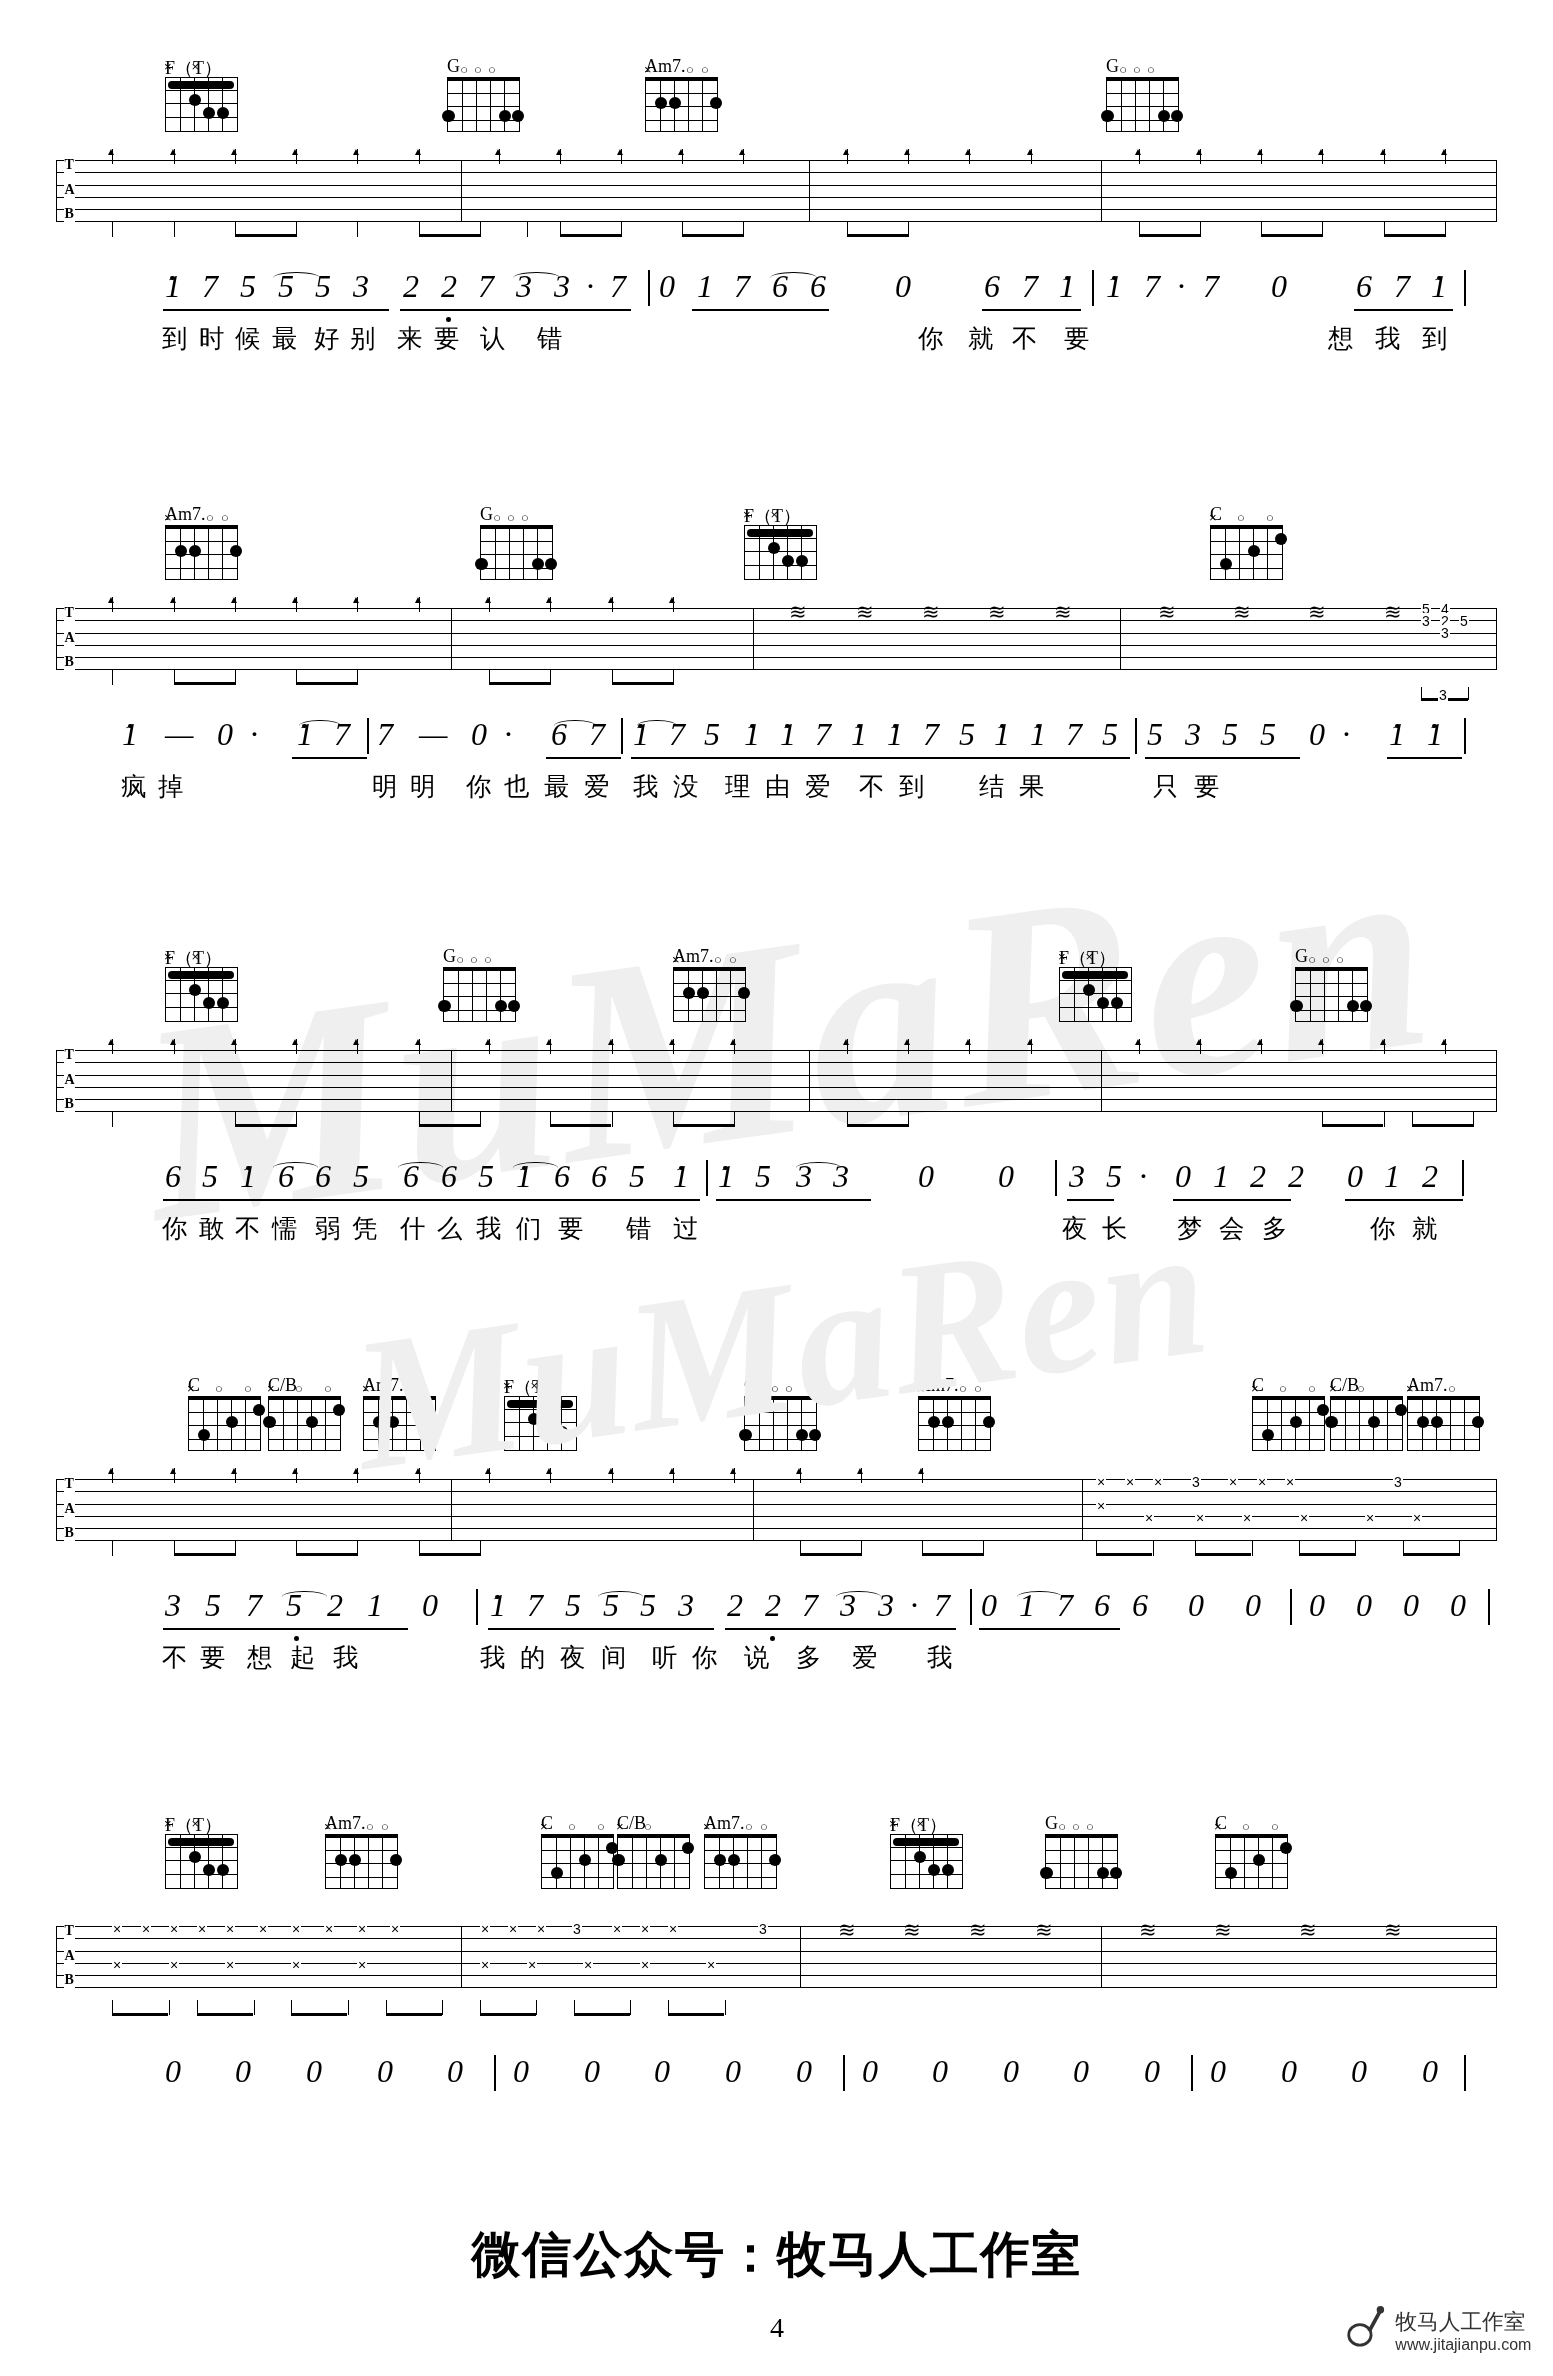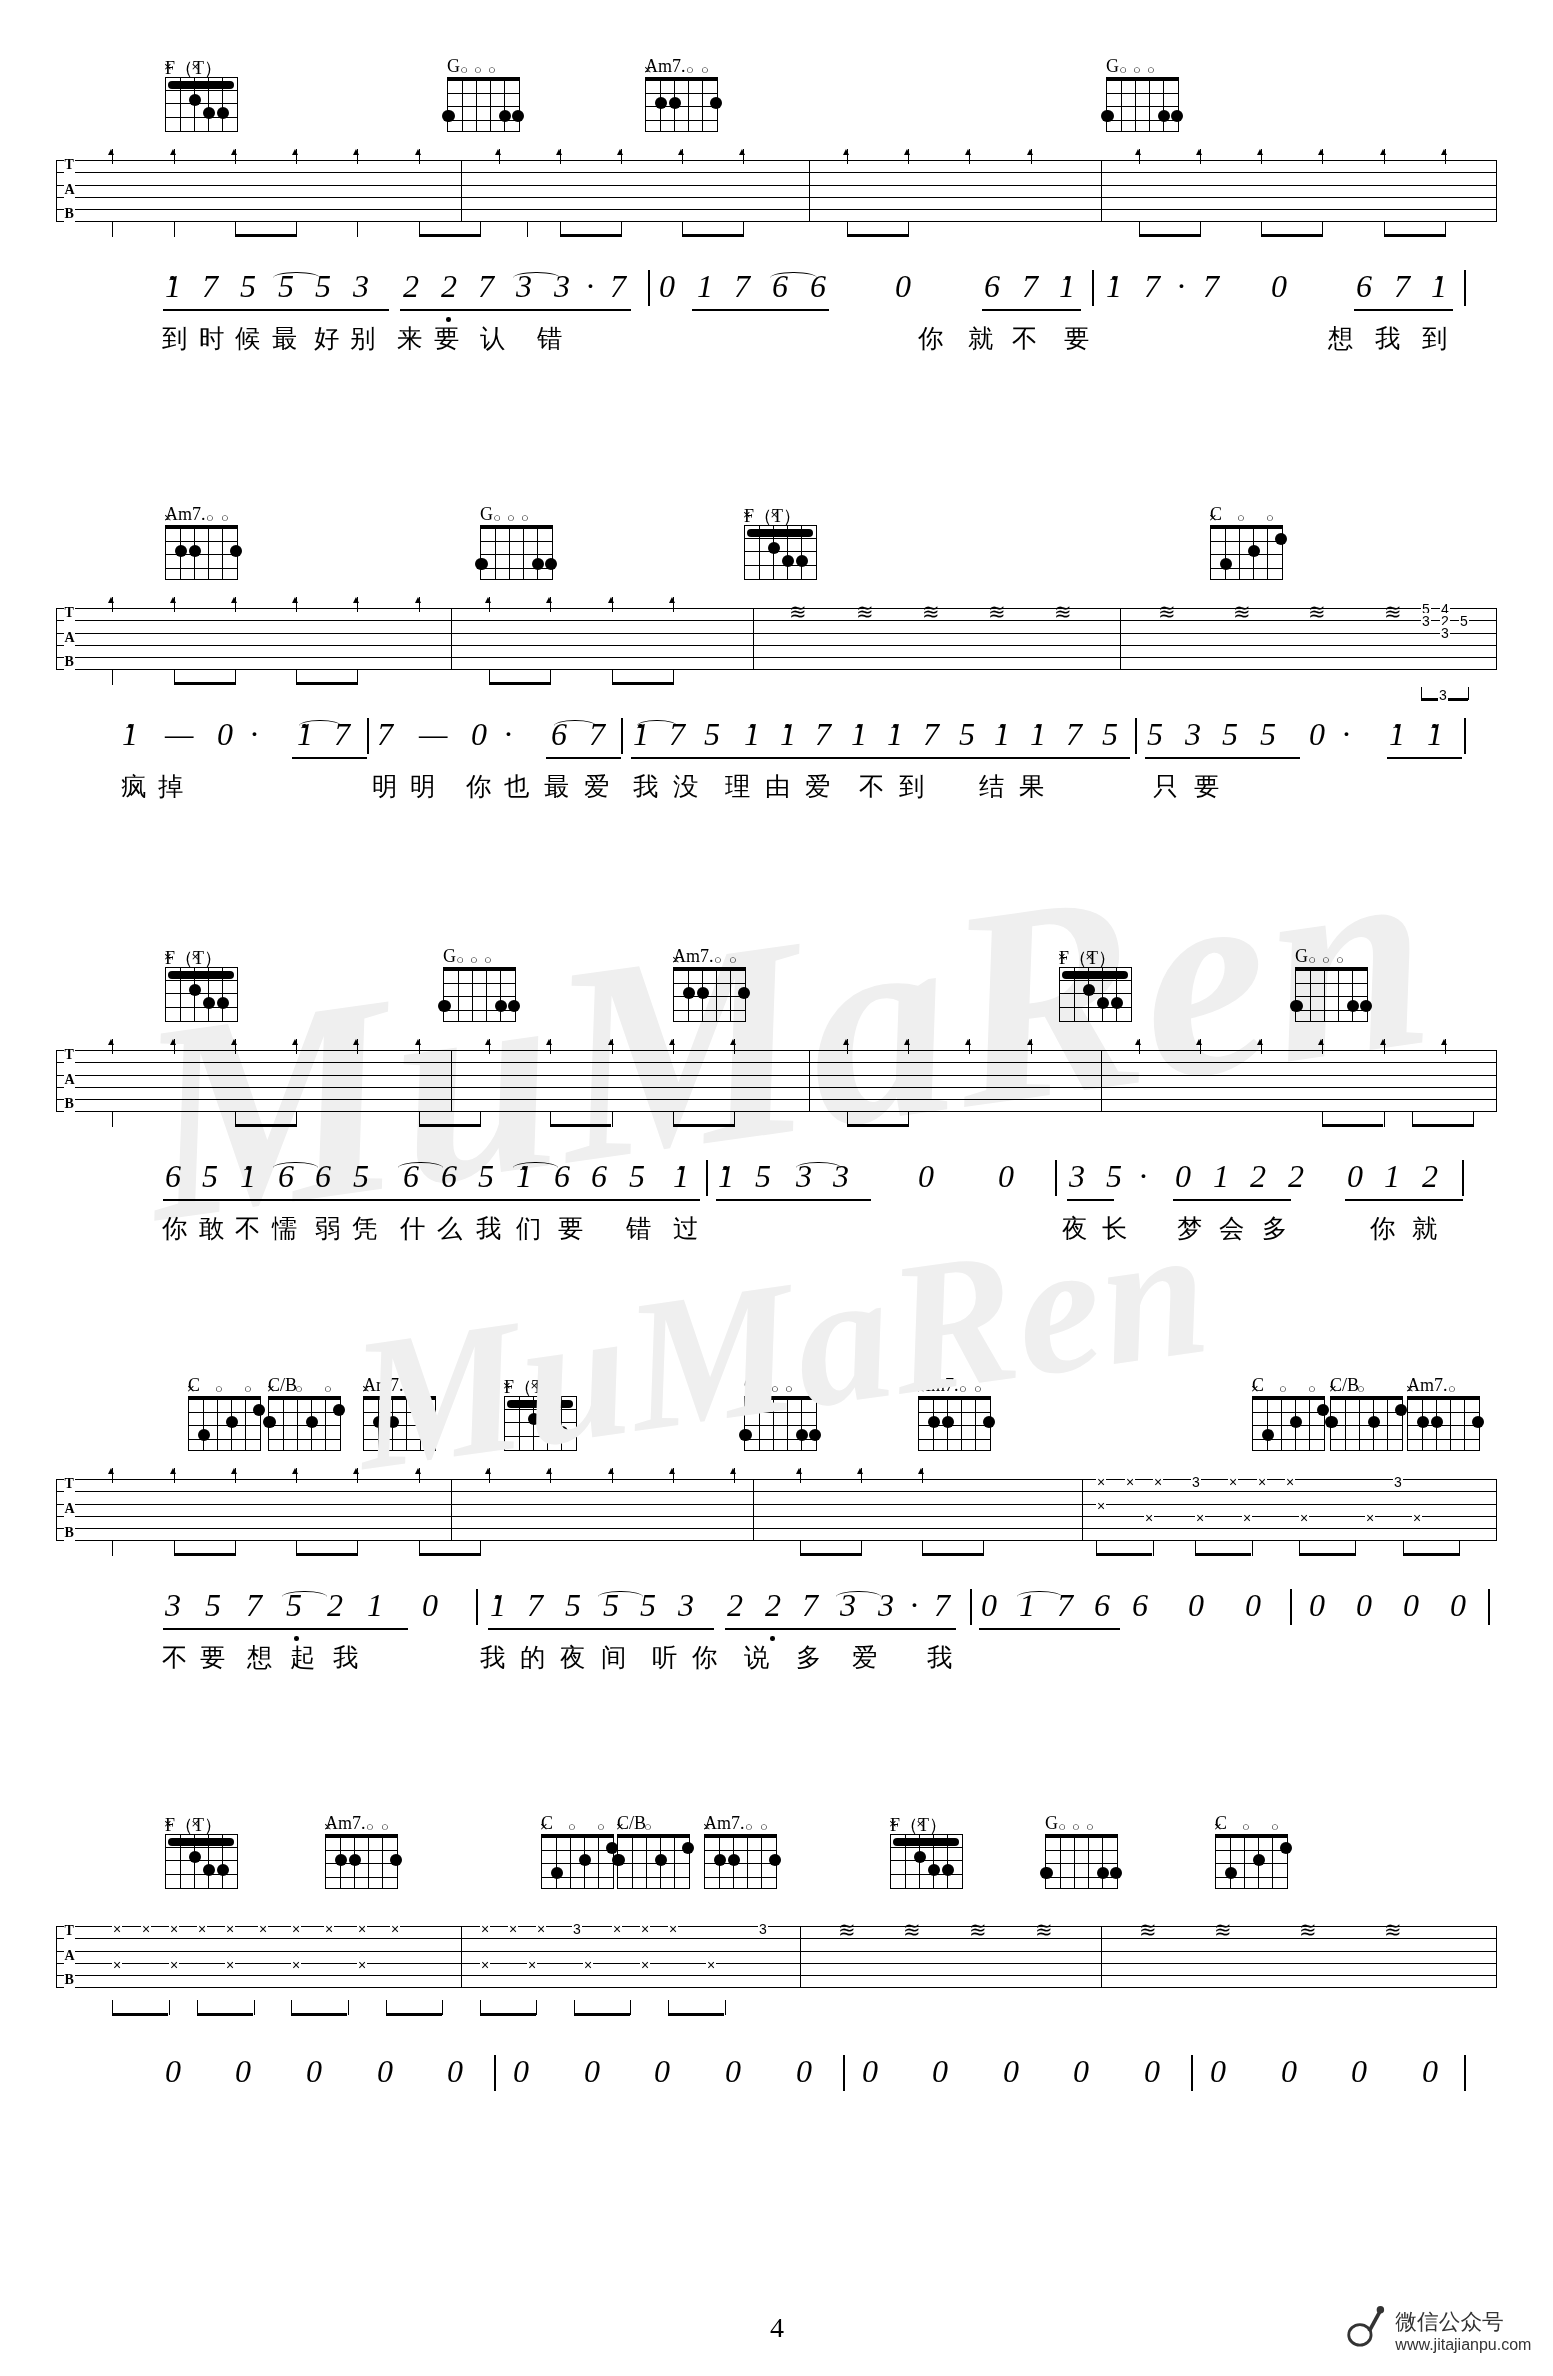--- a/index.html
+++ b/index.html
@@ -1277,26 +1277,29 @@
       <span class="note" style="left:1144px;">0</span>
       <div class="barln" style="left:1191px;top:1.9px;height:36px;"></div>
       <span class="note" style="left:1210px;">0</span>
       <span class="note" style="left:1281px;">0</span>
       <span class="note" style="left:1351px;">0</span>
       <span class="note" style="left:1422px;">0</span>
       <div class="barln" style="left:1464px;top:1.9px;height:36px;"></div>
     </div>
   </div>
 
+  <div class="footer">
+    <div class="ft">微信公众号：牧马人工作室</div>
+  </div>
   <div class="pagenum">4</div>
 
   <svg class="brandlogo" viewBox="0 0 44 46">
     <ellipse cx="16" cy="32" rx="12" ry="11" fill="none" stroke="#333" stroke-width="3"></ellipse>
     <path d="M26 28 L38 6" stroke="#333" stroke-width="4" fill="none"></path>
     <circle cx="38" cy="5" r="4" fill="#333"></circle>
   </svg>
   <div class="brand">
-    <div class="bn">微信公众号</div>
+    <div class="bn">牧马人工作室</div>
     <div class="bu">www.jitajianpu.com</div>
   </div>
 
 </div>
 
 
 </body></html>

